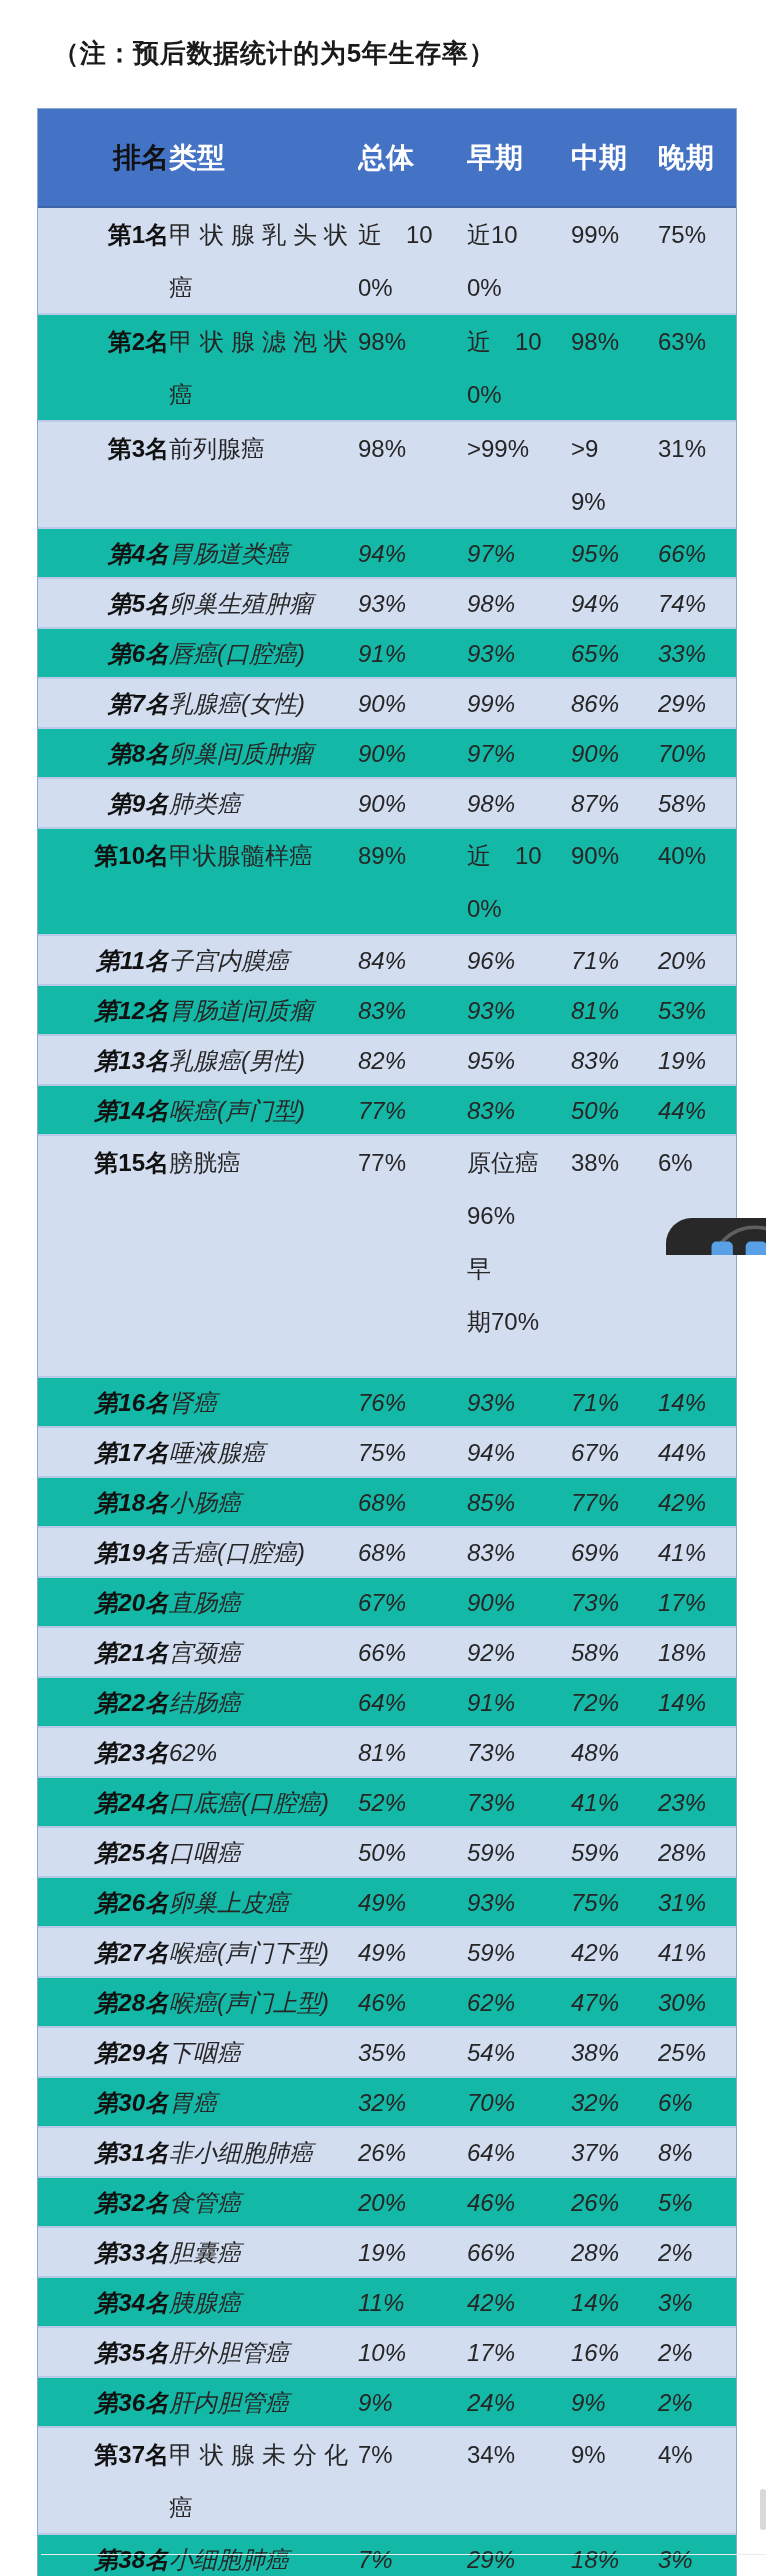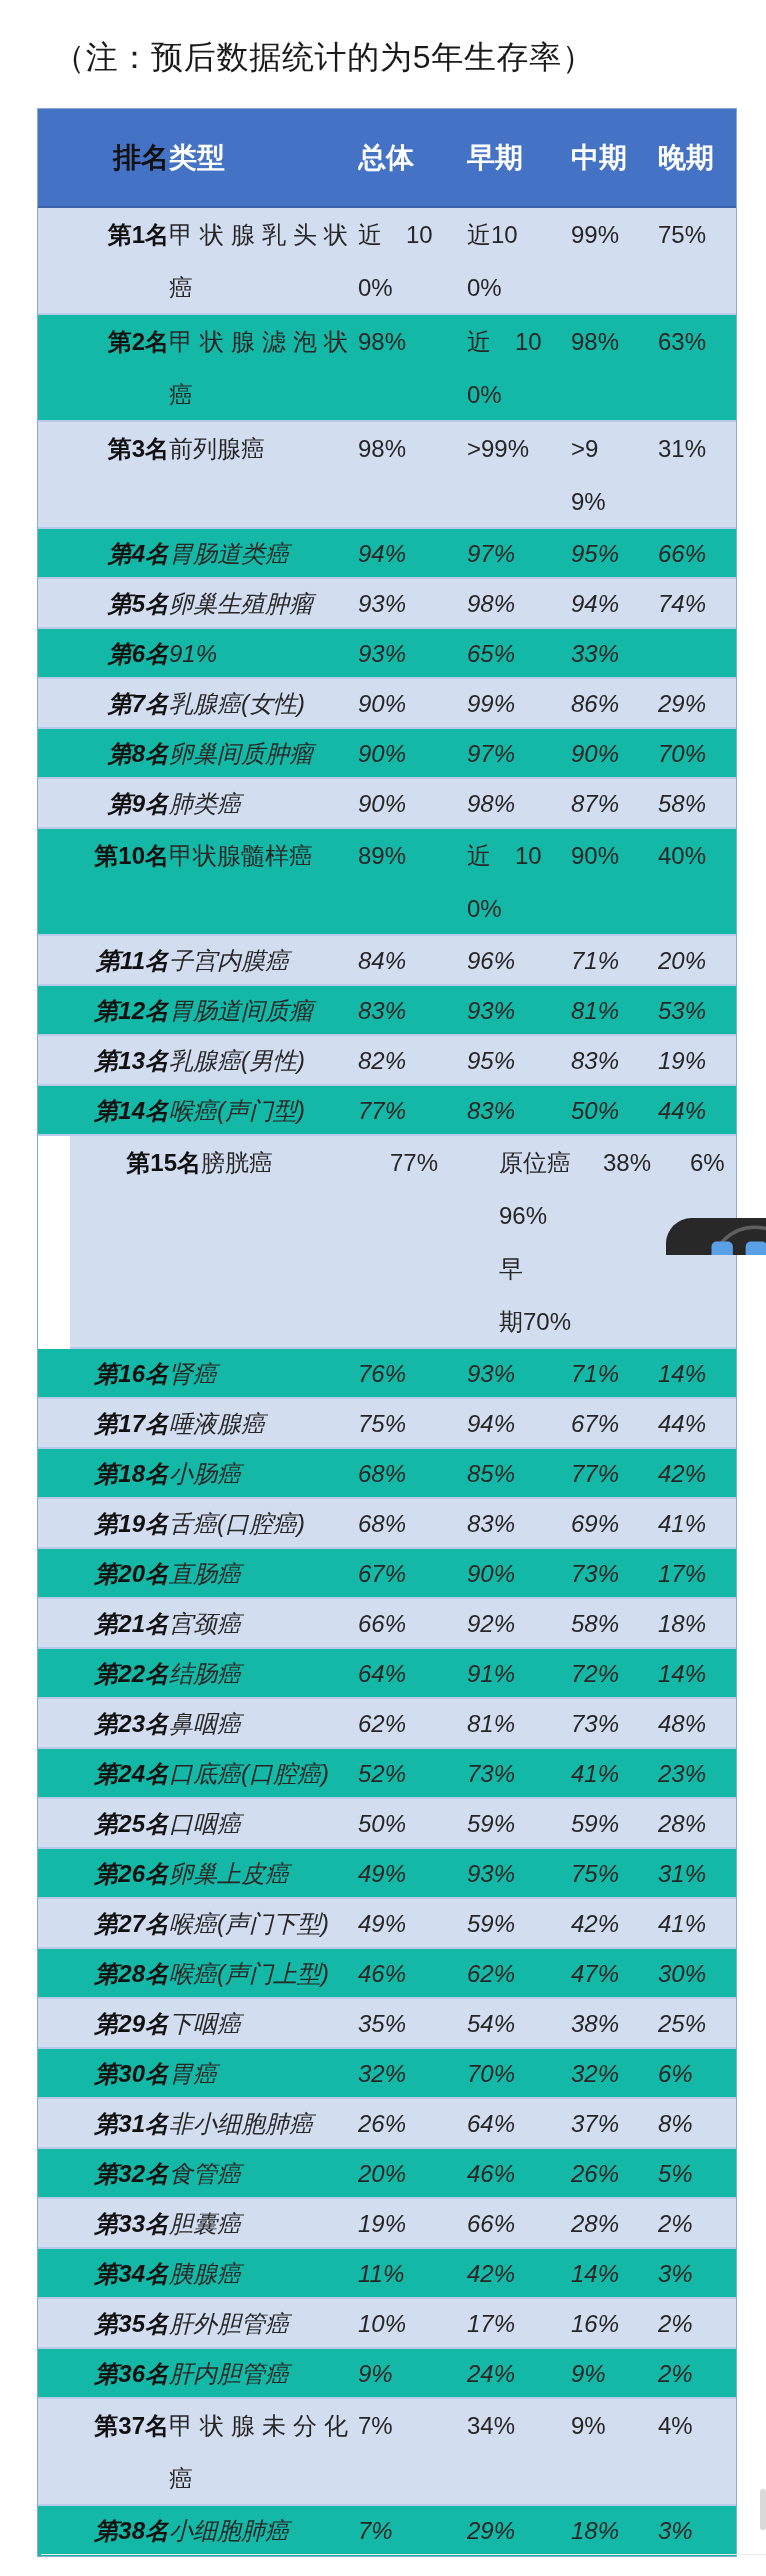--- a/index.html
+++ b/index.html
@@ -6,21 +6,21 @@
   .page{
     position:relative;
     width:767px;height:2576px;
     background:#ffffff;
     overflow:hidden;
     font-family:"Liberation Sans","DejaVu Sans",sans-serif;
     color:#222;
   }
   .note{
     position:absolute;left:53px;top:36px;
-    font-size:32px;font-weight:normal;color:#1a1a1a;
+    font-size:26px;font-weight:bold;color:#1a1a1a;
     letter-spacing:0.7px;
   }
   .survival-table{
     position:absolute;left:37px;top:108px;width:700px;
     border:1.4px solid #8ea9cf;
     box-sizing:border-box;
     background:#fff;
   }
   .trow{
     display:grid;
@@ -37,21 +37,21 @@
   .thead .cell{
     color:#ffffff;font-weight:bold;font-size:28px;line-height:31px;
     white-space:nowrap;
   }
   .body .trow{border-bottom:2.1px solid #b9c9e8;}
   .body .trow:last-child{border-bottom:none;}
   .body .trow.blue{background:#d3ddf0;}
   .body .trow.white{background:#14b8a6;}
   .l1{height:50px;font-style:italic;}
   .l2{height:107px;}
-  .l4{height:213px;margin-left:32px;}
+  .l4{height:242px;}
   .l1 .cell{line-height:50px;}
   .l2 .cell{line-height:53px;}
   .l4 .cell{line-height:53px;}
   .cell{
     font-size:24px;color:#262626;
     white-space:pre-line;
     overflow:hidden;
   }
   .cell.rank{padding-left:18px;font-weight:bold;color:#111;text-align:right;}
   .thead .cell.rank{padding-left:18px;}
@@ -129,20 +129,21 @@
         <div class="trow blue l1">
       <div class="cell rank">第5名</div>
       <div class="cell type">卵巢生殖肿瘤</div>
       <div class="cell">93%</div>
       <div class="cell">98%</div>
       <div class="cell">94%</div>
       <div class="cell">74%</div>
     </div>
         <div class="trow white l1">
       <div class="cell rank">第6名</div>
+      <div class="cell type">唇癌(口腔癌)</div>
       <div class="cell">91%</div>
       <div class="cell">93%</div>
       <div class="cell">65%</div>
       <div class="cell">33%</div>
     </div>
         <div class="trow blue l1">
       <div class="cell rank">第7名</div>
       <div class="cell type">乳腺癌(女性)</div>
       <div class="cell">90%</div>
       <div class="cell">99%</div>
@@ -268,21 +269,20 @@
         <div class="trow white l1">
       <div class="cell rank">第22名</div>
       <div class="cell type">结肠癌</div>
       <div class="cell">64%</div>
       <div class="cell">91%</div>
       <div class="cell">72%</div>
       <div class="cell">14%</div>
     </div>
         <div class="trow blue l1">
       <div class="cell rank">第23名</div>
-      <div class="cell type">鼻咽癌</div>
       <div class="cell">62%</div>
       <div class="cell">81%</div>
       <div class="cell">73%</div>
       <div class="cell">48%</div>
     </div>
         <div class="trow white l1">
       <div class="cell rank">第24名</div>
       <div class="cell type">口底癌(口腔癌)</div>
       <div class="cell">52%</div>
       <div class="cell">73%</div>

